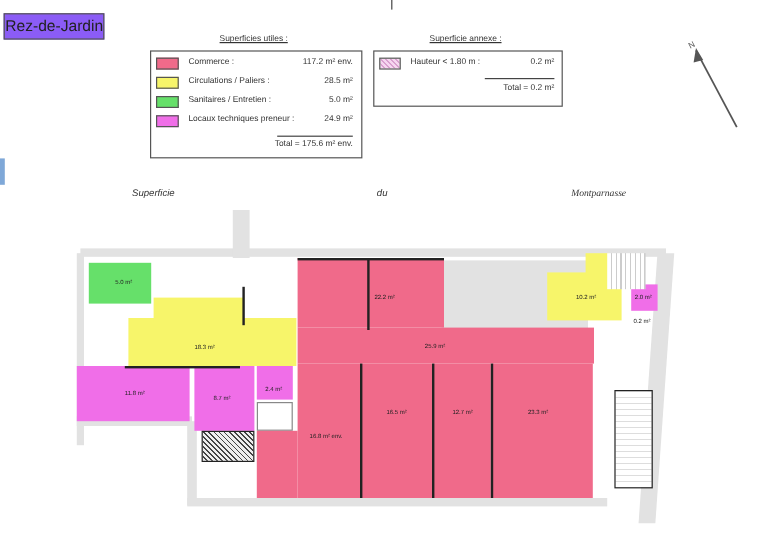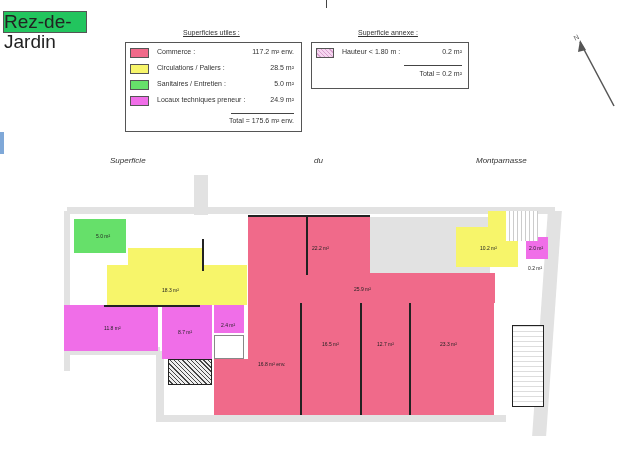--- a/index.html
+++ b/index.html
@@ -1,18 +1,18 @@
 <!DOCTYPE html>
 <html><head>
 <meta charset="utf-8">
 <style>
   html,body{margin:0;padding:0;background:#fff;}
   body{width:636px;height:465px;position:relative;overflow:hidden;font-family:"Liberation Sans",sans-serif;color:#222;}
   .abs{position:absolute;}
-  .title-box{left:3px;top:11px;width:82px;height:20px;border:1px solid #555;font-size:19px;line-height:20px;text-align:left;background:#22c55e;}
+  .title-box{left:3px;top:11px;width:82px;height:20px;border:1px solid #555;font-size:13px;line-height:20px;text-align:right;background:#8b5cf6;}
   .legend-head{font-size:7px;text-decoration:underline;color:#333;}
   .legend{border:1px solid #555;background:#fff;font-size:7px;color:#333;}
   .row{position:absolute;left:0;right:0;height:10px;}
   .swatch{position:absolute;width:17px;height:8px;border:1px solid #555;}
   .lbl{position:absolute;}
   .val{position:absolute;text-align:right;}
   .hr{position:absolute;height:1px;background:#444;}
   .street{font-style:italic;font-size:8px;color:#333;}
   .room-lbl{position:absolute;font-size:5px;color:#222;white-space:nowrap;}
   .wall{position:absolute;background:#222;}
@@ -65,21 +65,21 @@
 </div>
 
 <svg class="abs" style="left:570px;top:28px;" width="50" height="82">
   <line x1="10" y1="14" x2="44" y2="78" stroke="#555" stroke-width="1.5"></line>
   <polygon points="10,12 8,24 16,22" fill="#555"></polygon>
   <text x="4" y="12" font-size="7" fill="#555" transform="rotate(-28 6 10)" font-family="Liberation Sans, sans-serif">N</text>
 </svg>
 
 <div class="abs street" style="left:110px;top:156px;">Superficie</div>
 <div class="abs street" style="left:314px;top:156px;">du</div>
-<div class="abs street" style="left:476px;top:156px;">Montparnasse</div>
+<div class="abs street" style="left:476px;top:156px;font-family:Liberation Serif, serif;">Montparnasse</div>
 
 <div class="abs" style="left:60px;top:175px;width:500px;height:260px;">
 
   <div class="gray" style="left:7px;top:32px;width:488px;height:7px;"></div>
   <div class="gray" style="left:134px;top:0;width:14px;height:40px;"></div>
   <div class="gray" style="left:4px;top:36px;width:6px;height:160px;"></div>
   <div class="gray" style="left:4px;top:172px;width:96px;height:8px;"></div>
   <div class="gray" style="left:96px;top:176px;width:8px;height:70px;"></div>
   <div class="gray" style="left:96px;top:240px;width:350px;height:7px;"></div>
   <div class="gray" style="left:480px;top:36px;width:14px;height:225px;transform:skewX(-4deg);"></div>

